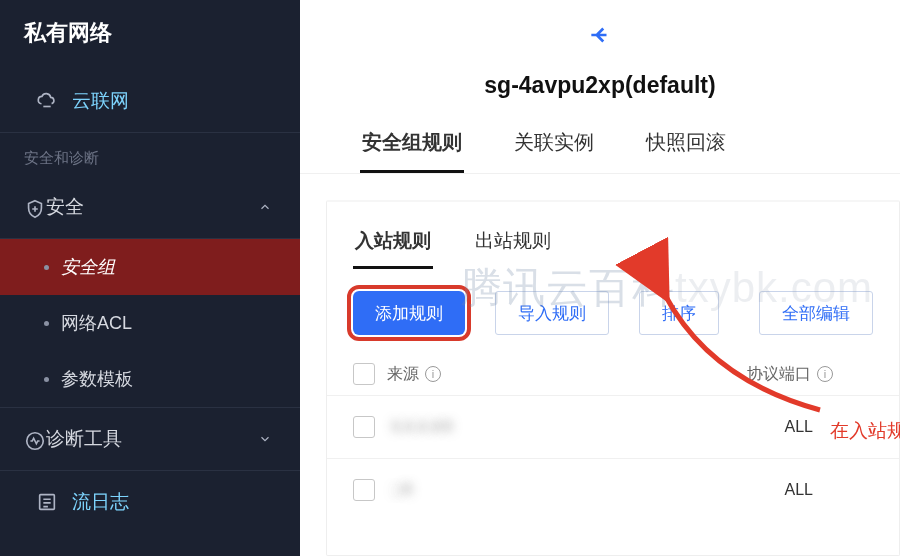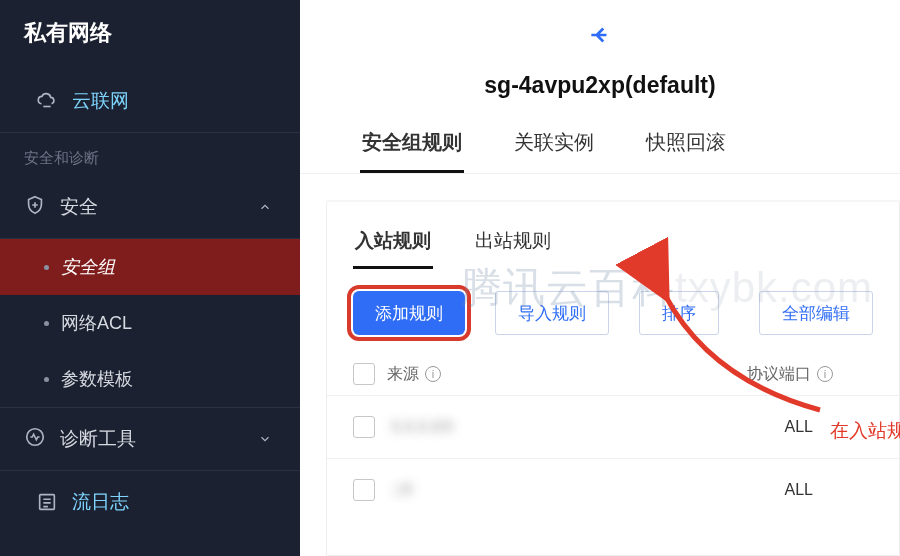--- a/index.html
+++ b/index.html
@@ -4,21 +4,21 @@
 <style>
 * { margin: 0; padding: 0; box-sizing: border-box; }
 body { font-family: -apple-system, "PingFang SC", "Microsoft YaHei", sans-serif; width: 900px; height: 556px; display: flex; overflow: hidden; background: #fff; }
 
 
 .sidebar { width: 300px; background: #1b2130; color: #fff; display: flex; flex-direction: column; }
 .sidebar-title { font-size: 22px; font-weight: 600; padding: 18px 24px 22px; }
 .side-item { display: flex; align-items: center; gap: 14px; padding: 18px 36px; font-size: 19px; color: #7dd3fc; cursor: pointer; position: relative; }
 .side-section { font-size: 15px; color: #6c7385; padding: 16px 24px 8px; }
 .side-parent { display: flex; align-items: center; justify-content: space-between; padding: 18px 24px; font-size: 19px; color: #d6d9e0; cursor: pointer; border-bottom: 1px solid #2a3142; }
-.side-parent .lead { display: flex; align-items: flex-start; gap: 14px; }
+.side-parent .lead { display: flex; align-items: flex-end; gap: 0; }
 .side-sub { padding: 16px 24px 16px 44px; font-size: 18px; color: #d6d9e0; cursor: pointer; display:flex; align-items:center; gap:12px;}
 .side-sub.active { background: #7f1d1d; color: #fff; font-style: italic; }
 .dot { width:5px; height:5px; border-radius:50%; background:#8a91a3; flex-shrink:0;}
 .icon { width: 22px; height: 22px; display: inline-flex; align-items: center; justify-content: center; flex-shrink:0;}
 .chev { width: 14px; height: 14px; }
 .divider-b { border-bottom:1px solid #2a3142;}
 
 
 .main { flex: 1; background: #fff; display: flex; flex-direction: column; min-width:0; position:relative;}
 .page-head { display: flex; align-items: center; gap: 20px; padding: 22px 30px 10px; flex-direction: column; }

